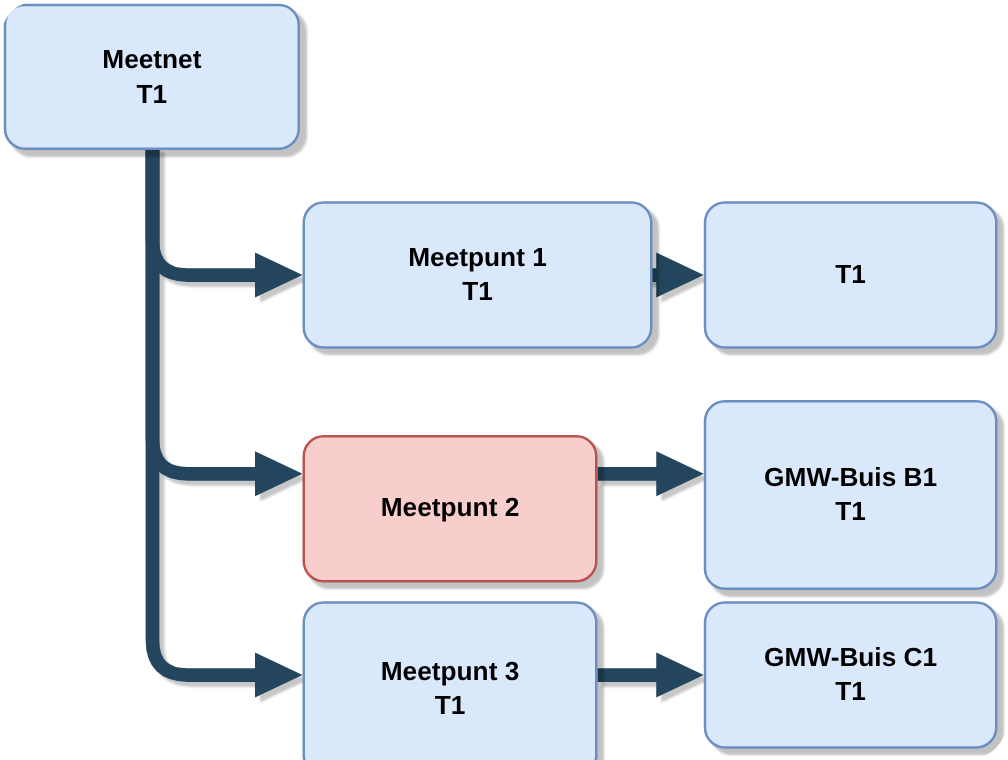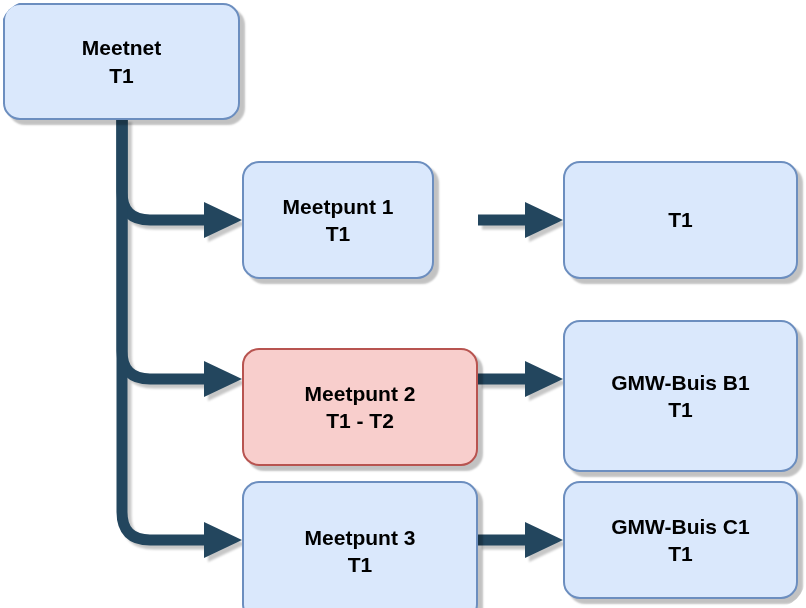--- a/index.html
+++ b/index.html
@@ -96,31 +96,30 @@
     </g>
   </svg>
 
   <div class="node" style="left:3px; top:3px; width:237px; height:117px;">
     <div class="node-label">
       <span>Meetnet</span>
       <span>T1</span>
     </div>
   </div>
 
-  <div class="node" style="left:242px; top:161px; width:192px; height:118px;">
+  <div class="node" style="left:242px; top:161px; width:280px; height:118px;">
     <div class="node-label">
       <span>Meetpunt 1</span>
       <span>T1</span>
     </div>
   </div>
 
   <div class="node red" style="left:242px; top:320px; width:236px; height:118px;">
     <div class="node-label">
       <span>Meetpunt 2</span>
-      <span>T1 - T2</span>
     </div>
   </div>
 
   <div class="node" style="left:242px; top:481px; width:236px; height:140px;">
     <div class="node-label">
       <span>Meetpunt 3</span>
       <span>T1</span>
     </div>
   </div>
 

